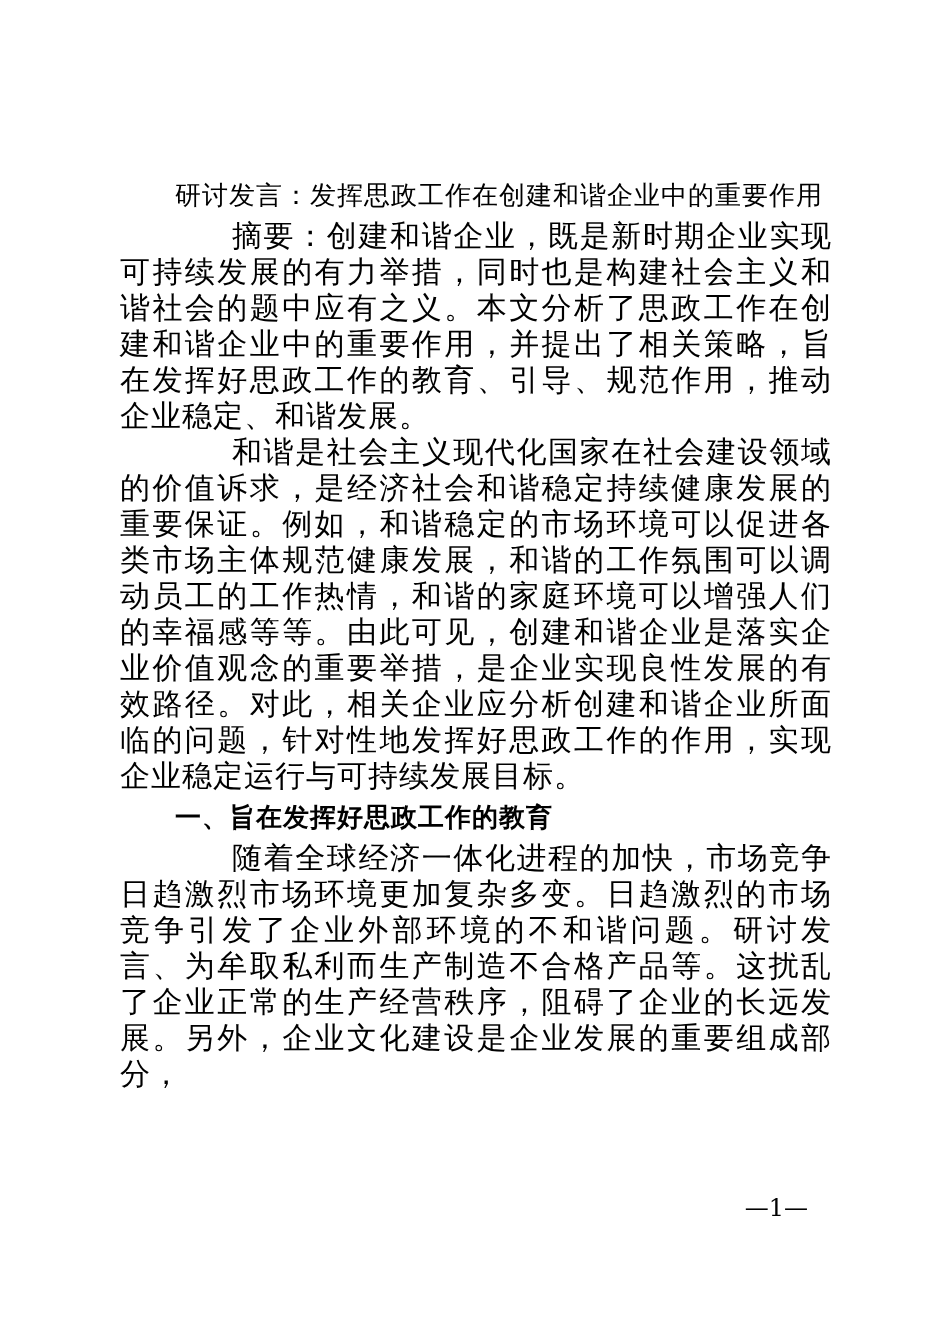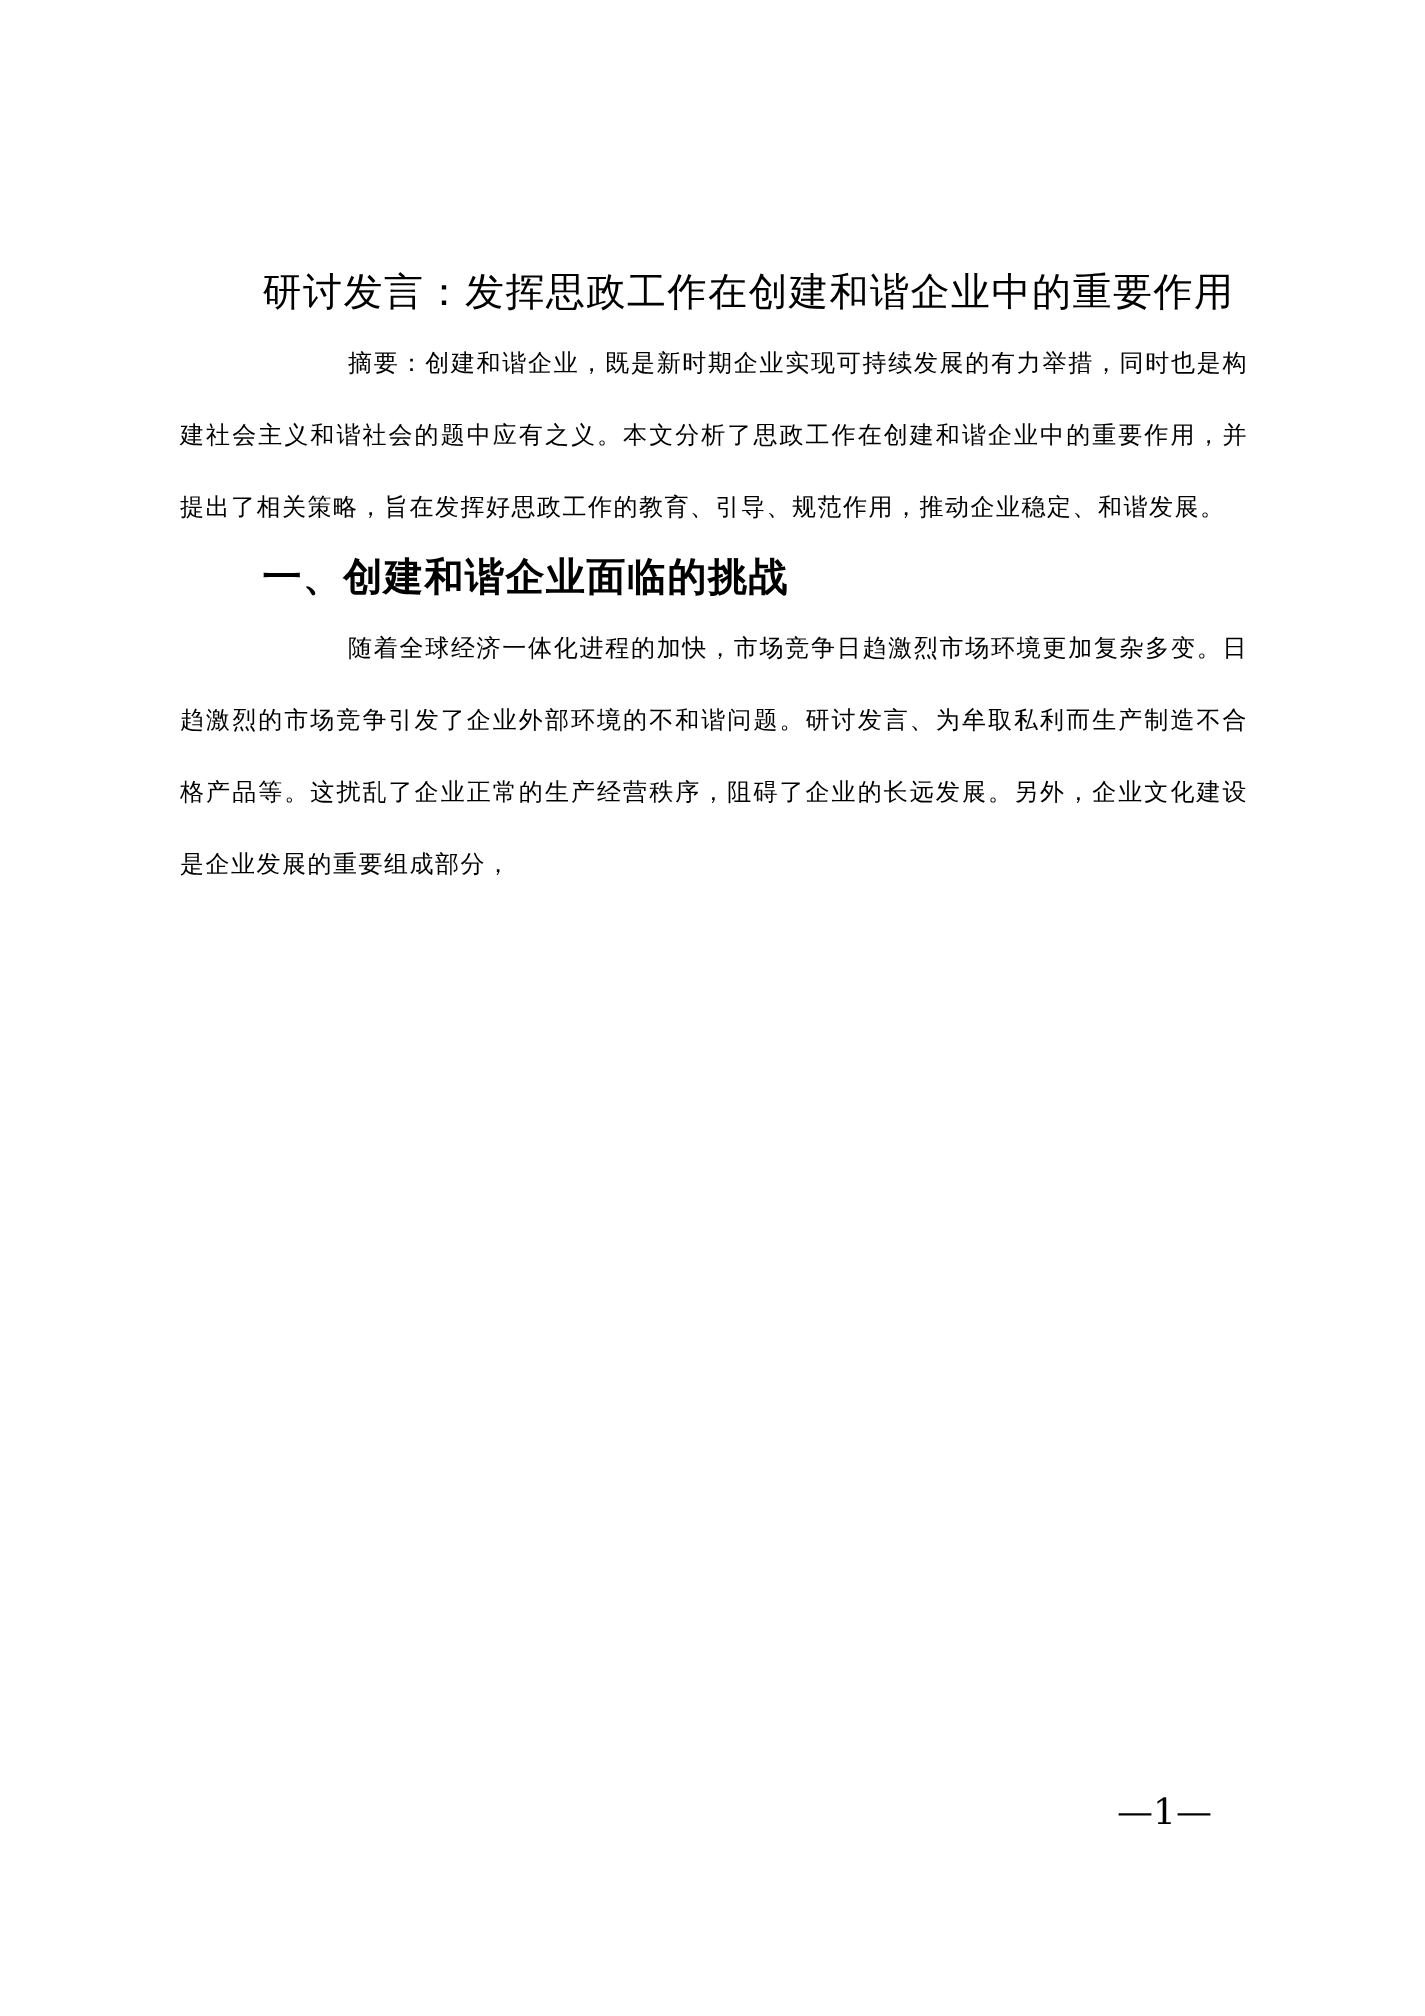--- a/index.html
+++ b/index.html
@@ -24,22 +24,22 @@
     width: 712px;
   }
   .doc-title {
     font-size: 26px;
     font-weight: normal;
     line-height: 46px;
     text-indent: 55px;
     letter-spacing: 1px;
   }
   .para {
-    font-size: 16px;
-    line-height: 48px;
+    font-size: 30px;
+    line-height: 36px;
     text-align: justify;
     text-indent: 112px;
     letter-spacing: 1px;
   }
   .section-heading {
     font-family: "DejaVu Sans", "Liberation Sans", sans-serif;
     font-weight: bold;
     font-size: 26px;
     line-height: 46px;
     text-indent: 55px;
@@ -54,17 +54,18 @@
     color: #000000;
   }
 </style>
 </head>
 <body>
 
 <div class="page">
   <div class="content">
     <h1 class="doc-title">研讨发言：发挥思政工作在创建和谐企业中的重要作用</h1>
     <p class="para">摘要：创建和谐企业，既是新时期企业实现可持续发展的有力举措，同时也是构建社会主义和谐社会的题中应有之义。本文分析了思政工作在创建和谐企业中的重要作用，并提出了相关策略，旨在发挥好思政工作的教育、引导、规范作用，推动企业稳定、和谐发展。</p>
-    <h2 class="section-heading">一、创建和谐企业面临的挑战</h2>
+    <p class="para">和谐是社会主义现代化国家在社会建设领域的价值诉求，是经济社会和谐稳定持续健康发展的重要保证。例如，和谐稳定的市场环境可以促进各类市场主体规范健康发展，和谐的工作氛围可以调动员工的工作热情，和谐的家庭环境可以增强人们的幸福感等等。由此可见，创建和谐企业是落实企业价值观念的重要举措，是企业实现良性发展的有效路径。对此，相关企业应分析创建和谐企业所面临的问题，针对性地发挥好思政工作的作用，实现企业稳定运行与可持续发展目标。</p>
+    <h2 class="section-heading">一、旨在发挥好思政工作的教育</h2>
     <p class="para">随着全球经济一体化进程的加快，市场竞争日趋激烈市场环境更加复杂多变。日趋激烈的市场竞争引发了企业外部环境的不和谐问题。研讨发言、为牟取私利而生产制造不合格产品等。这扰乱了企业正常的生产经营秩序，阻碍了企业的长远发展。另外，企业文化建设是企业发展的重要组成部分，</p>
   </div>
   <div class="page-number">—1—</div>
 </div>
 
 </body></html>

